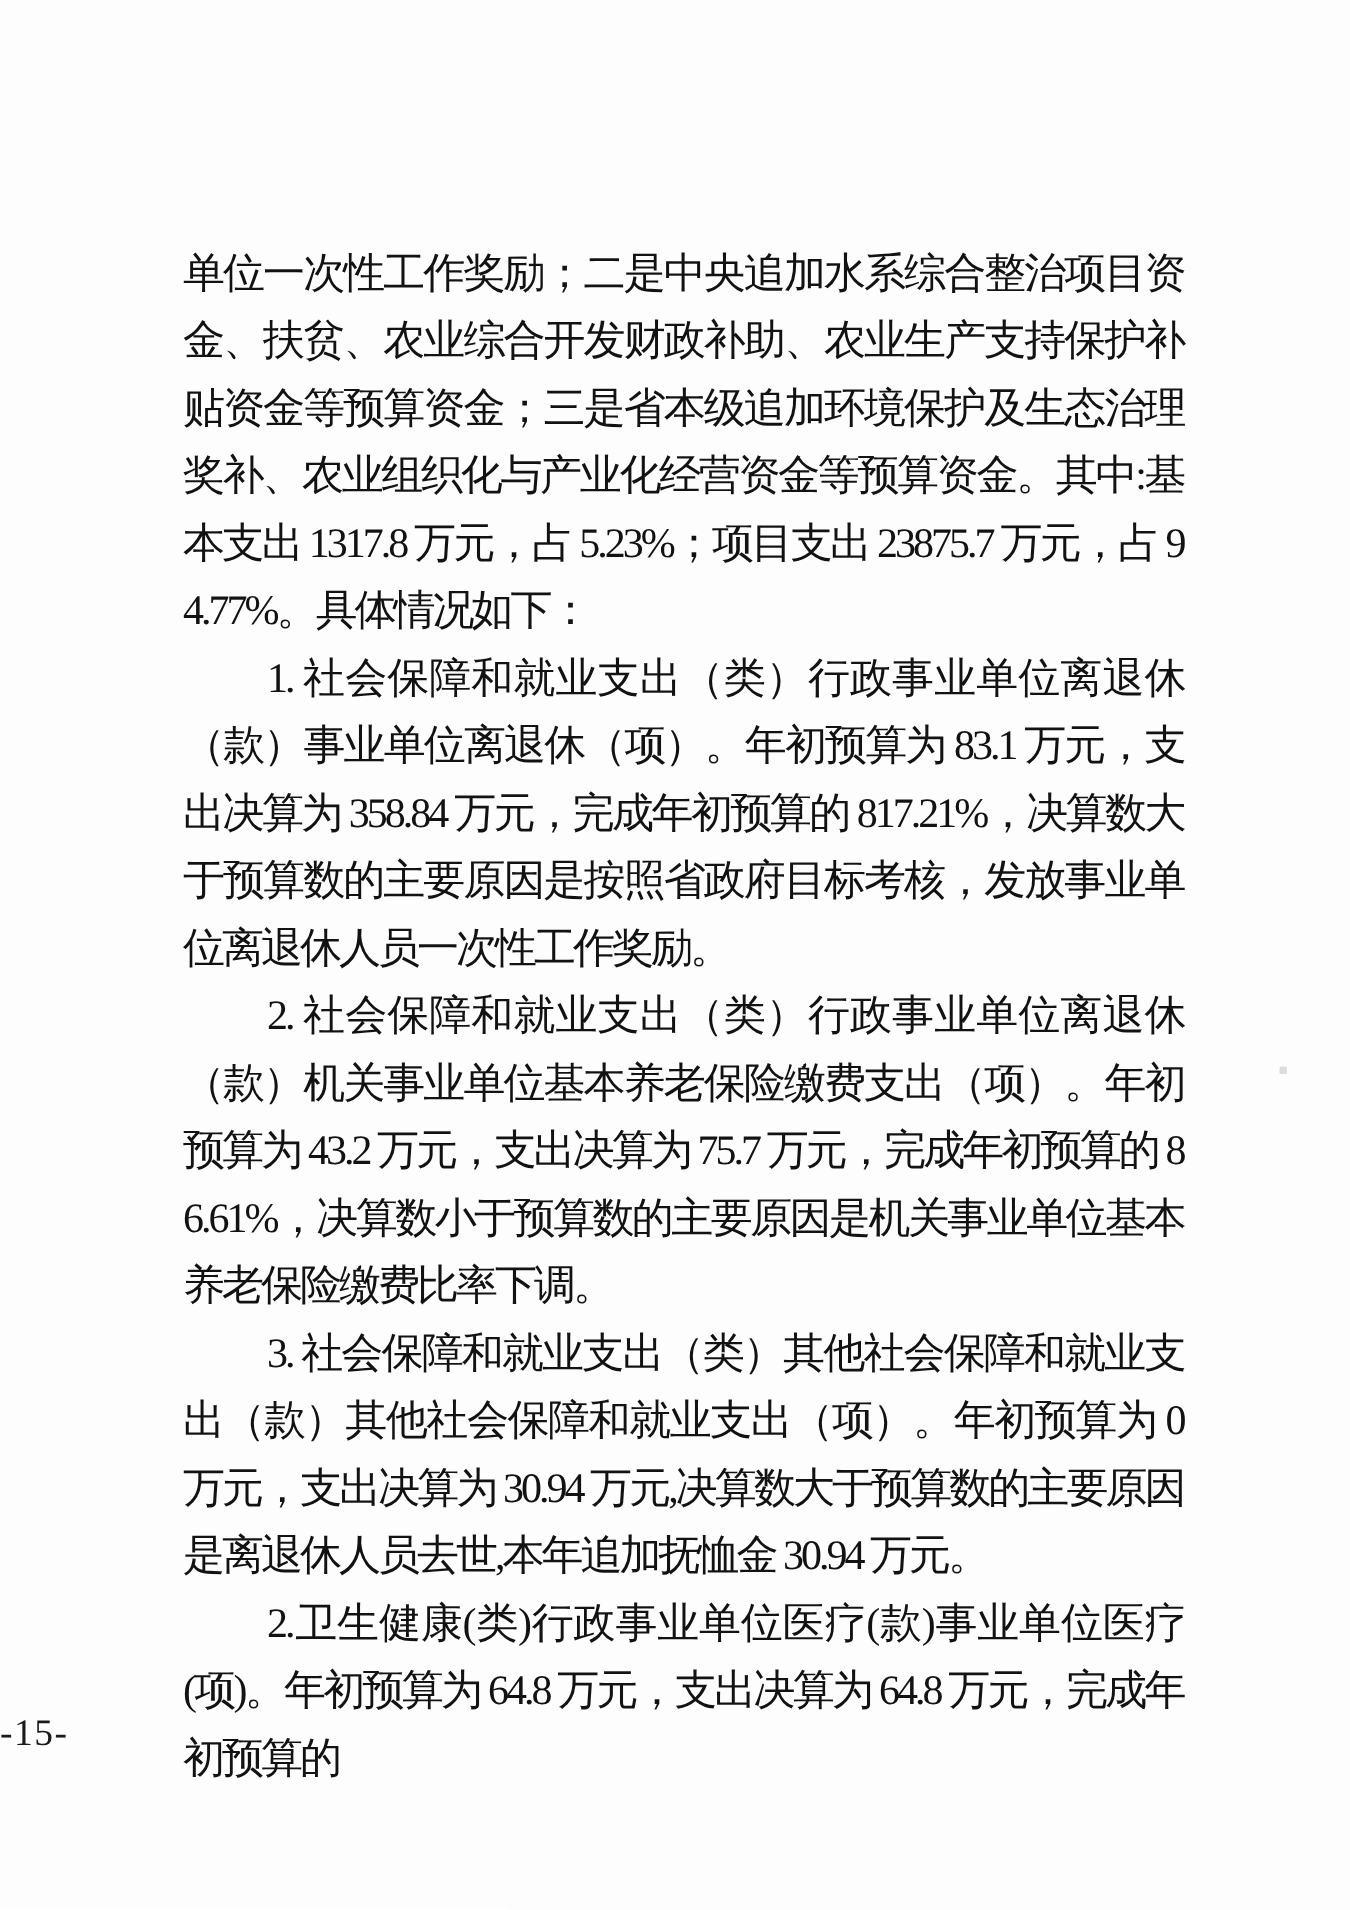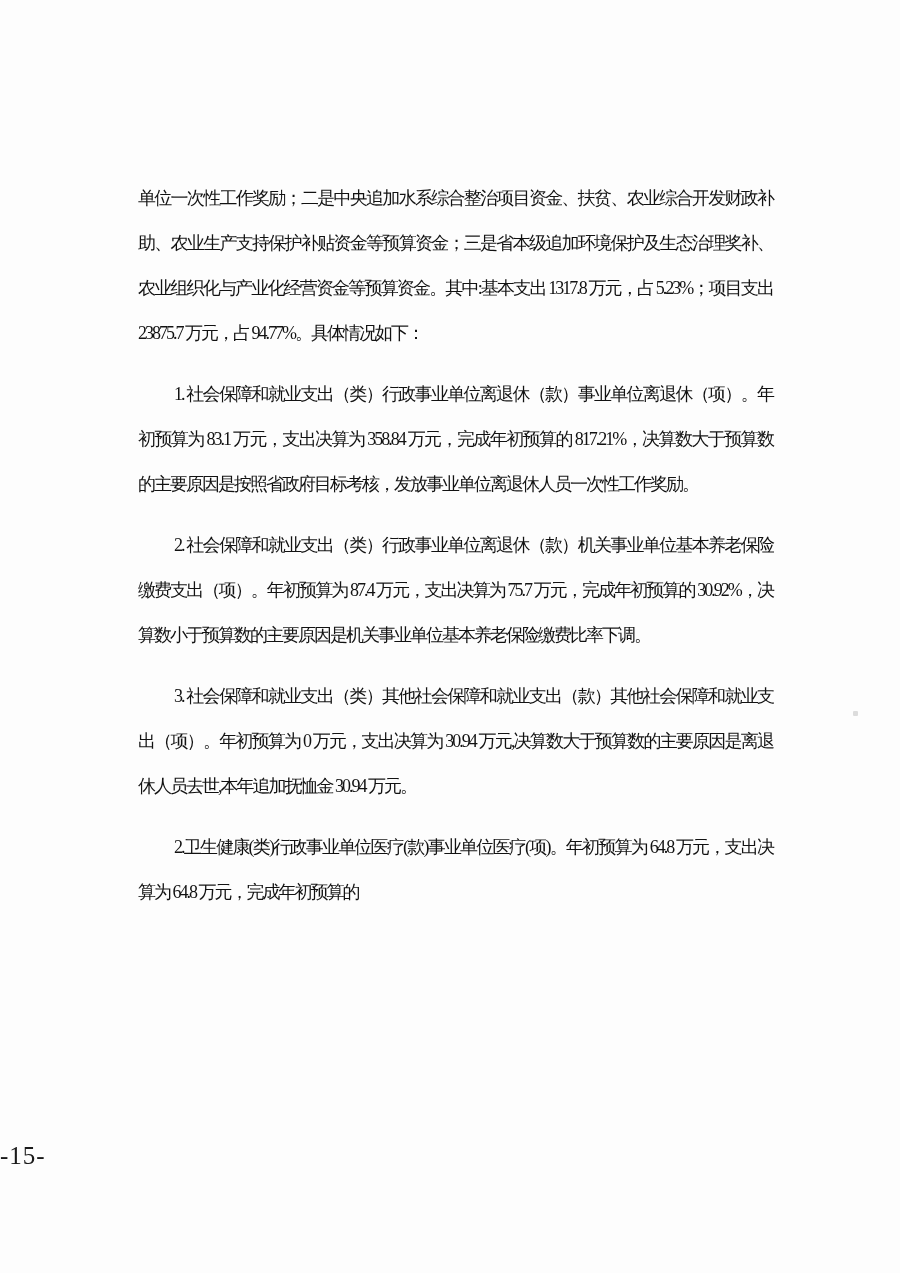--- a/index.html
+++ b/index.html
@@ -16,22 +16,22 @@
     font-family: "Liberation Serif", "DejaVu Serif", serif;
     color: #121212;
   }
   .doc-body {
     position: absolute;
     left: 122px;
     top: 160px;
     width: 667px;
   }
   .para {
-    margin: 16px;
-    font-size: 18px;
+    margin: 0;
+    font-size: 28px;
     line-height: 45px;
     letter-spacing: -2px;
     text-align: justify;
     text-justify: inter-character;
     word-break: break-all;
   }
   .para.indent {
     text-indent: 2em;
   }
   .para .lead {
@@ -61,21 +61,21 @@
 </head>
 <body>
 
 <div class="doc-page">
   <div class="doc-body">
 
     <p class="para"><strong class="lead"></strong><span>单位一次性工作奖励；二是中央追加水系综合整治项目资金、扶贫、农业综合开发财政补助、农业生产支持保护补贴资金等预算资金；三是省本级追加环境保护及生态治理奖补、农业组织化与产业化经营资金等预算资金。其中:基本支出 1317.8 万元，占 5.23%；项目支出 23875.7 万元，占 94.77%。具体情况如下：</span></p>
 
     <p class="para indent"><strong class="lead">1. 社会保障和就业支出（类）行政事业单位离退休（款）事业单位离退休（项）。</strong><span>年初预算为 83.1 万元，支出决算为 358.84 万元，完成年初预算的 817.21%，决算数大于预算数的主要原因是按照省政府目标考核，发放事业单位离退休人员一次性工作奖励。</span></p>
 
-    <p class="para indent"><strong class="lead">2. 社会保障和就业支出（类）行政事业单位离退休（款）机关事业单位基本养老保险缴费支出（项）。</strong><span>年初预算为 87.4 万元，支出决算为 75.7 万元，完成年初预算的 30.92%，决算数小于预算数的主要原因是机关事业单位基本养老保险缴费比率下调。</span></p>
+    <p class="para indent"><strong class="lead">2. 社会保障和就业支出（类）行政事业单位离退休（款）机关事业单位基本养老保险缴费支出（项）。</strong><span>年初预算为 43.2 万元，支出决算为 75.7 万元，完成年初预算的 86.61%，决算数小于预算数的主要原因是机关事业单位基本养老保险缴费比率下调。</span></p>
 
     <p class="para indent"><strong class="lead">3. 社会保障和就业支出（类）其他社会保障和就业支出（款）其他社会保障和就业支出（项）。</strong><span>年初预算为 0 万元，支出决算为 30.94 万元,决算数大于预算数的主要原因是离退休人员去世,本年追加抚恤金 30.94 万元。</span></p>
 
     <p class="para indent"><strong class="lead">2.卫生健康(类)行政事业单位医疗(款)事业单位医疗(项)。</strong><span>年初预算为 64.8 万元，支出决算为 64.8 万元，完成年初预算的</span></p>
 
   </div>
 
   <div class="page-footer">-15-</div>
 
   <div class="scan-speck"></div>

